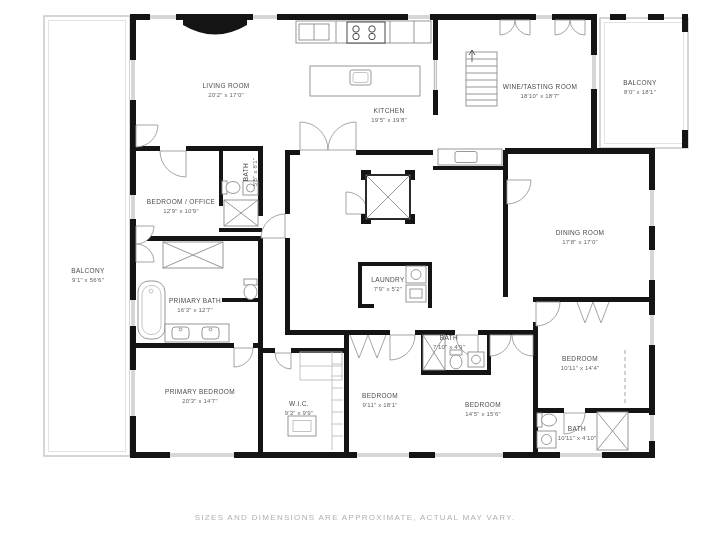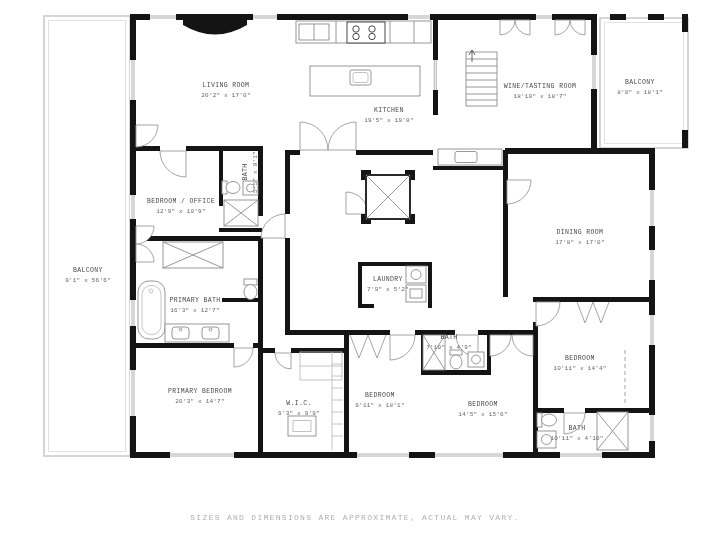--- a/index.html
+++ b/index.html
@@ -1,17 +1,17 @@
 <!DOCTYPE html>
 <html><head>
 <meta charset="utf-8">
 <style>
   html,body{margin:0;padding:0;background:#ffffff;}
   .stage{position:relative;width:711px;height:533px;background:#ffffff;overflow:hidden;
-         font-family:Liberation Mono, monospace;}
+         font-family:Liberation Sans, sans-serif;}
   .stage svg{position:absolute;left:0;top:0;}
   .room-label{position:absolute;transform:translate(-50%,-50%);text-align:center;
               color:#4a4a4a;font-size:6.5px;line-height:1.55;letter-spacing:.35px;
               white-space:nowrap;}
   .room-label .dm{font-size:6px;color:#666;letter-spacing:.2px;}
   .room-label.vert{transform:translate(-50%,-50%) rotate(-90deg);}
   .disclaimer{position:absolute;left:355px;top:517px;transform:translate(-50%,-50%);
               font-size:8px;letter-spacing:1.3px;color:#b0b0b0;white-space:nowrap;}
 </style>
 </head>

